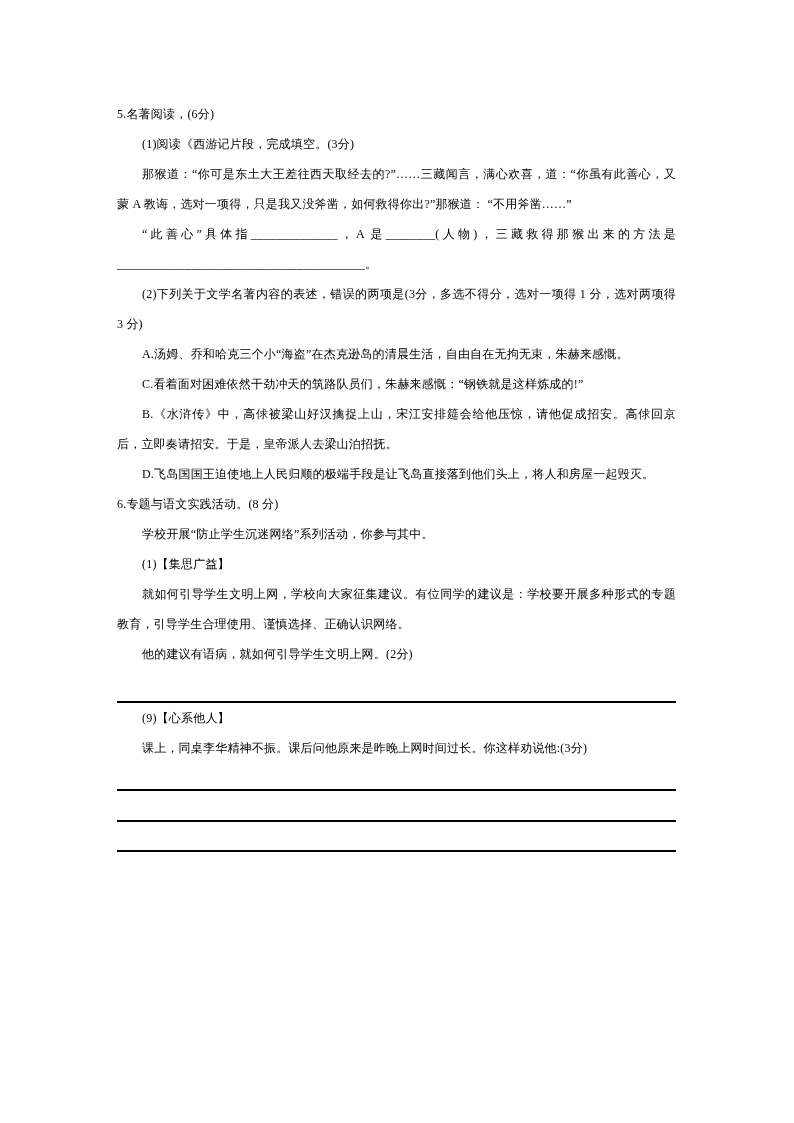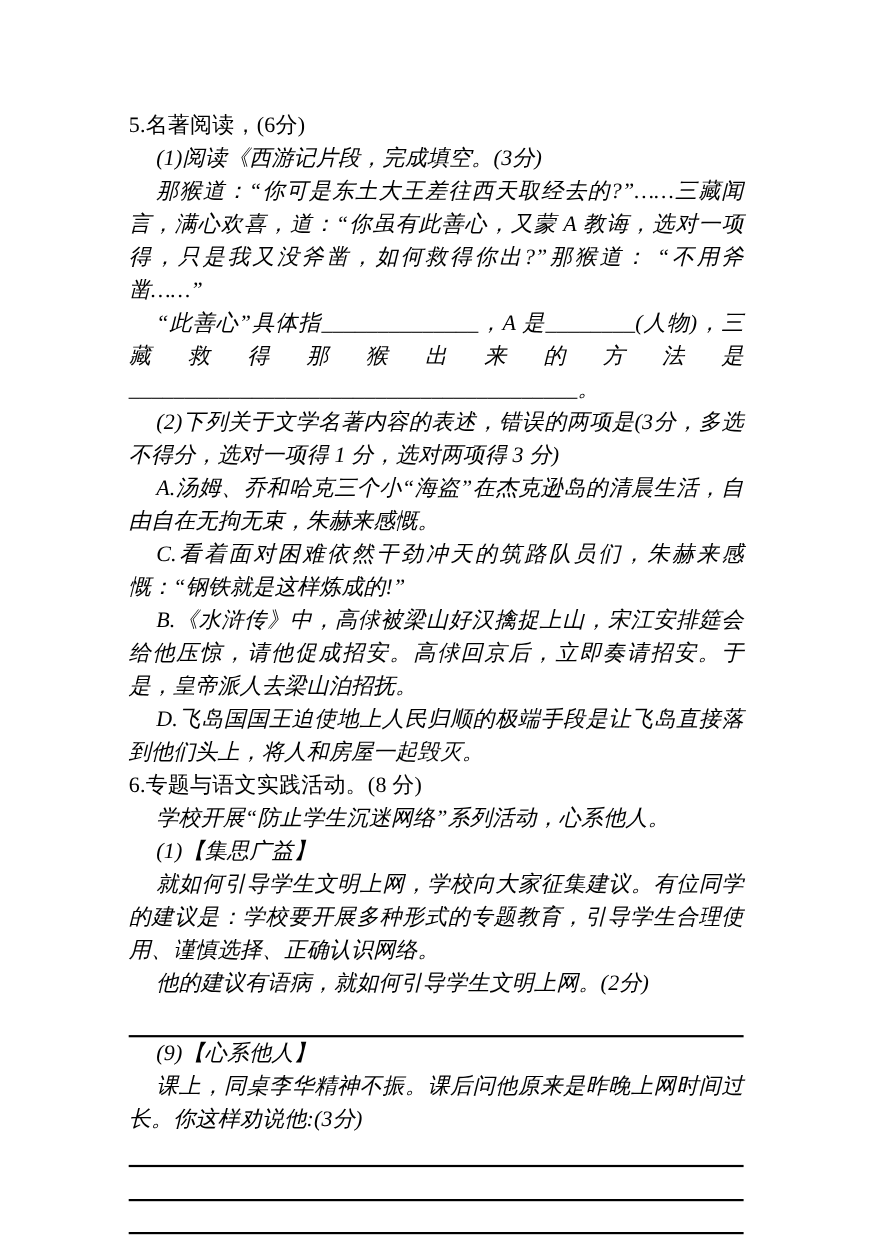--- a/index.html
+++ b/index.html
@@ -10,27 +10,27 @@
     background: #ffffff;
     color: #000000;
     font-family: "Liberation Serif", "DejaVu Serif", serif;
     overflow: hidden;
   }
   .content {
     position: absolute;
     left: 117px;
     top: 99px;
     width: 559px;
-    font-size: 20px;
+    font-size: 12px;
     line-height: 30px;
     text-align: justify;
     letter-spacing: 0.2px;
   }
   .content p { margin: 0; padding: 0; }
-  .ind { text-indent: 25px; font-style: italic; }
+  .ind { text-indent: 25px; }
   .sp4 { margin-top: 4px; }
   .sp8 { margin-top: 8px; }
   .sp6 { margin-top: 6px; }
   .answer-line {
     border-bottom: 2px solid #000000;
   }
   .al-1 { height: 32px; }
   .al-2 { height: 26px; }
   .al-3 { height: 29px; }
   .al-4 { height: 28px; }
@@ -51,21 +51,21 @@
 
     <p class="ind">(2)下列关于文学名著内容的表述，错误的两项是(3分，多选不得分，选对一项得 1 分，选对两项得 3 分)</p>
 
     <p class="ind sp4">A.汤姆、乔和哈克三个小“海盗”在杰克逊岛的清晨生活，自由自在无拘无束，朱赫来感慨。</p>
     <p class="ind">C.看着面对困难依然干劲冲天的筑路队员们，朱赫来感慨：“钢铁就是这样炼成的!”</p>
     <p class="ind">B.《水浒传》中，高俅被梁山好汉擒捉上山，宋江安排筵会给他压惊，请他促成招安。高俅回京后，立即奏请招安。于是，皇帝派人去梁山泊招抚。</p>
     <p class="ind">D.飞岛国国王迫使地上人民归顺的极端手段是让飞岛直接落到他们头上，将人和房屋一起毁灭。</p>
 
     <p class="sp8">6.专题与语文实践活动。(8 分)</p>
 
-    <p class="ind">学校开展“防止学生沉迷网络”系列活动，心系他人。</p>
+    <p class="ind">学校开展“防止学生沉迷网络”系列活动，你参与其中。</p>
 
     <p class="ind">(1)【集思广益】</p>
 
     <p class="ind">就如何引导学生文明上网，学校向大家征集建议。有位同学的建议是：学校要开展多种形式的专题教育，引导学生合理使用、谨慎选择、正确认识网络。</p>
 
     <p class="ind">他的建议有语病，就如何引导学生文明上网。(2分)</p>
 
     <div class="answer-line al-1"></div>
 
     <p class="ind sp6">(9)【心系他人】</p>

